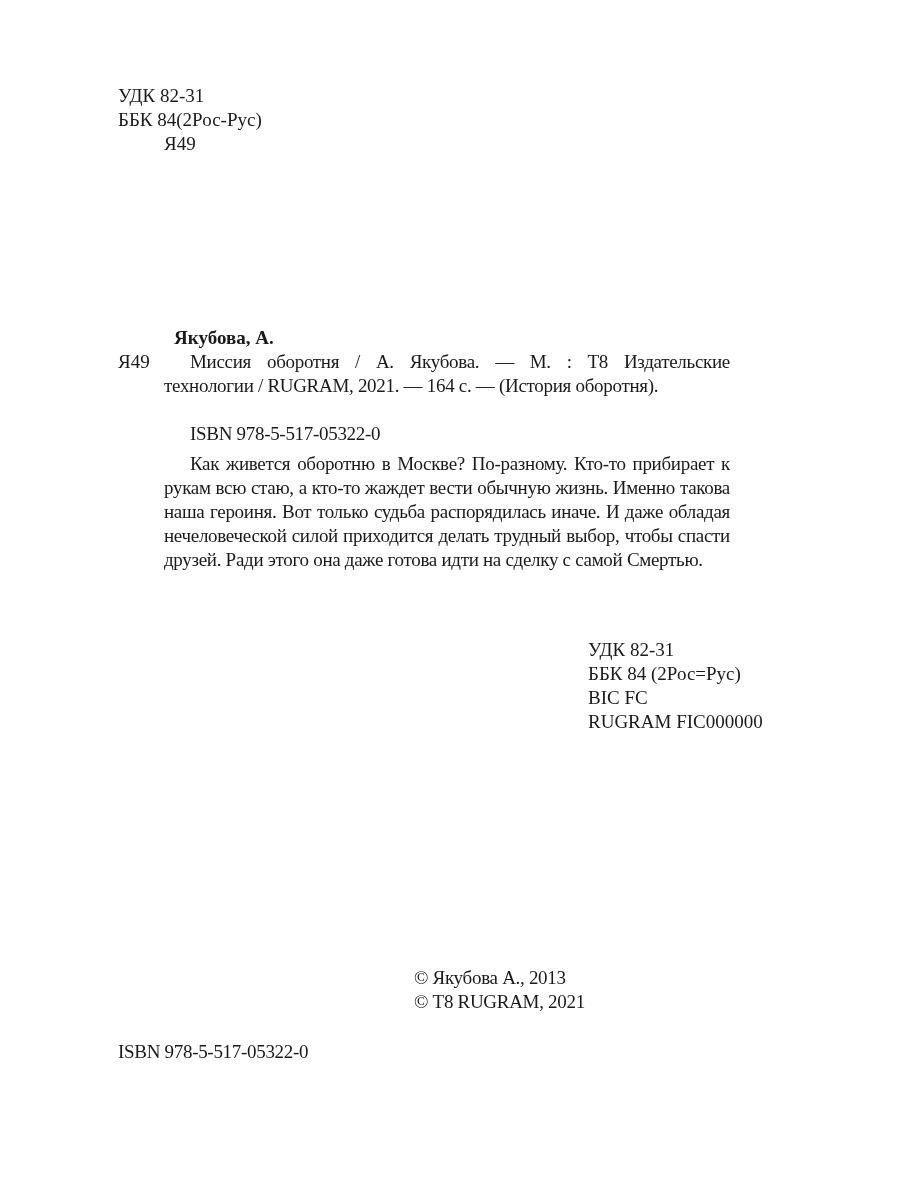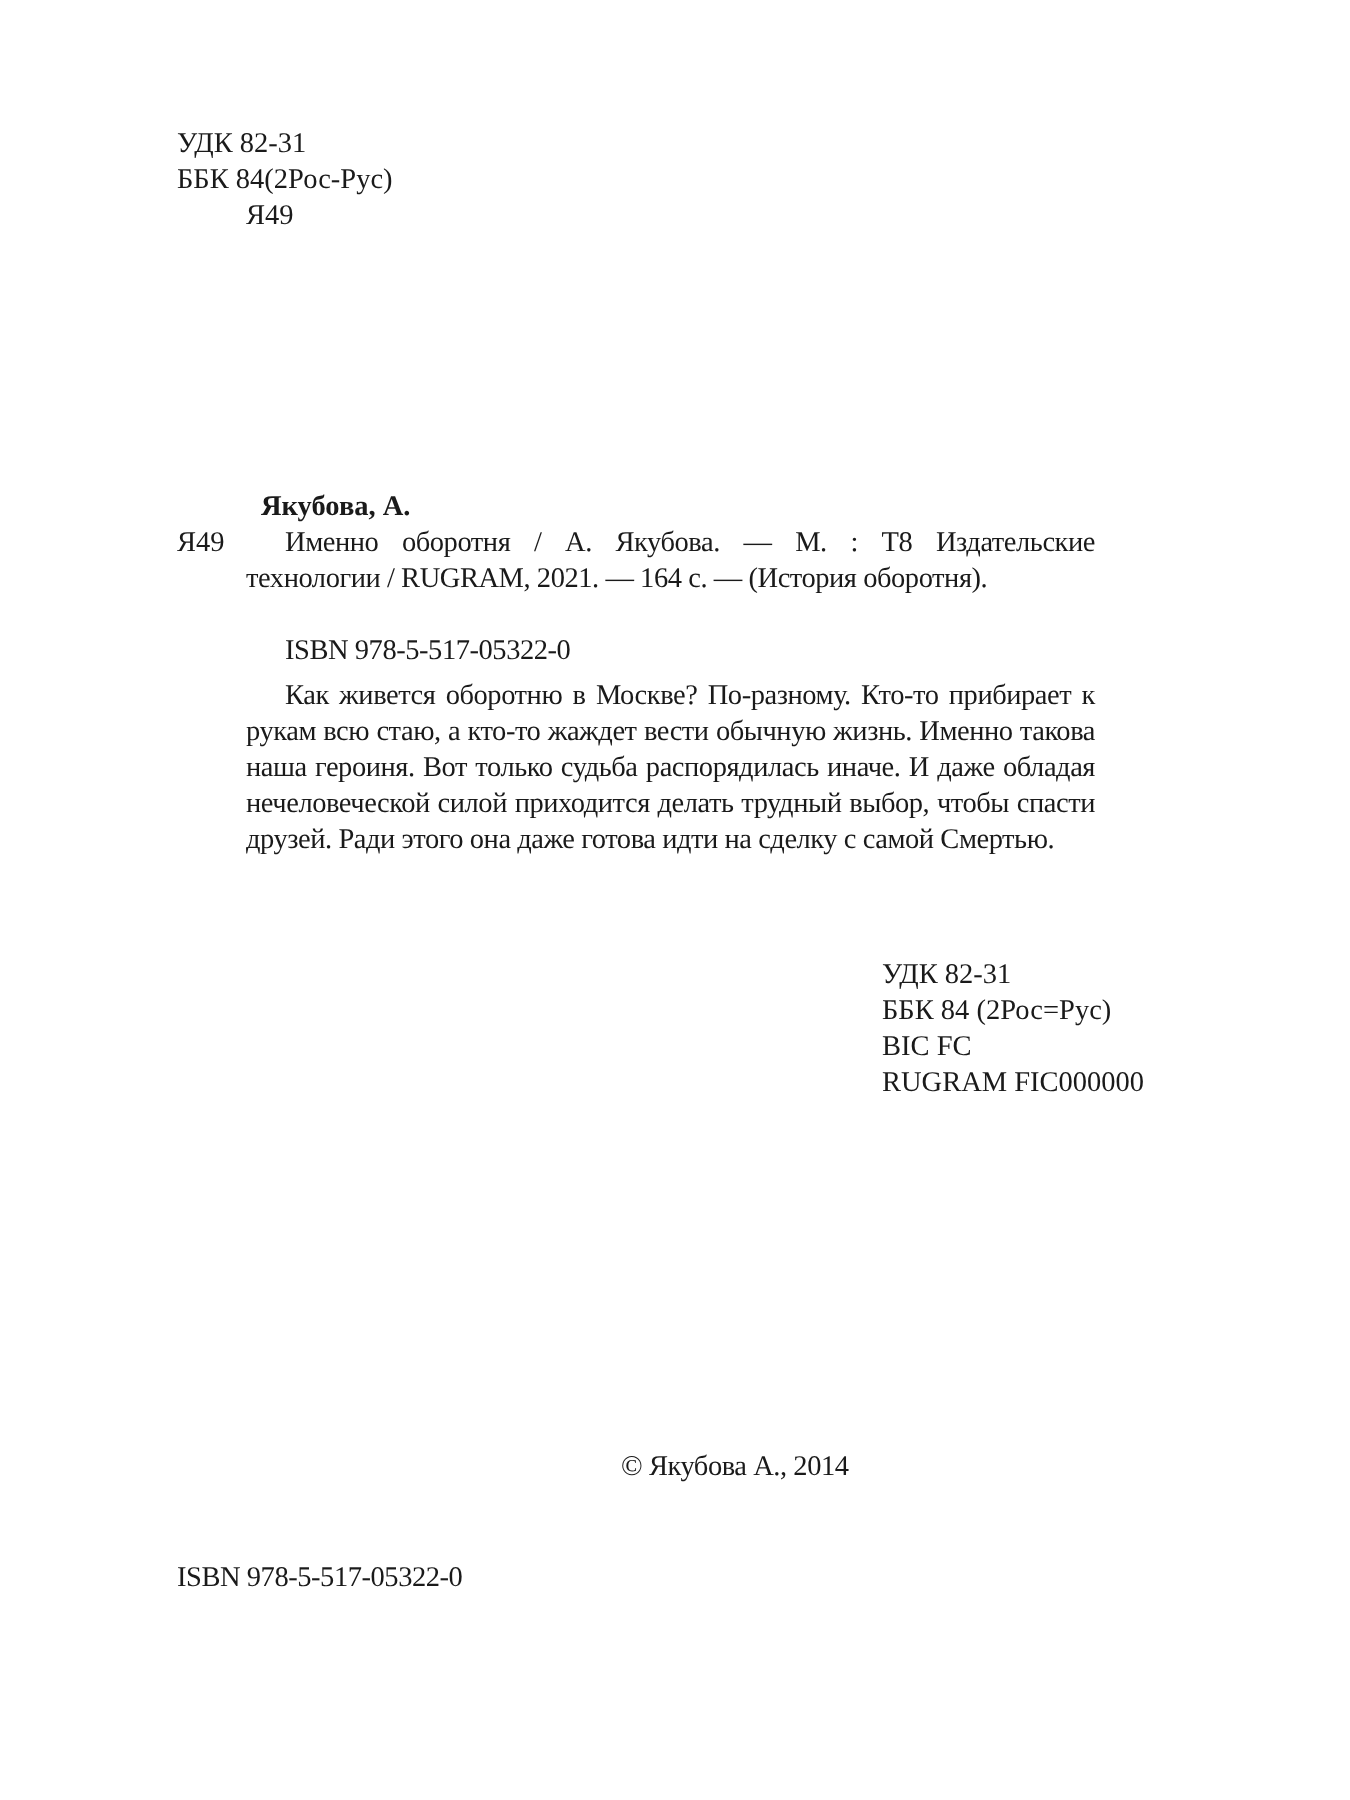--- a/index.html
+++ b/index.html
@@ -69,30 +69,31 @@
 </head>
 <body>
 
 <div class="abs top-udk">УДК 82-31</div>
 <div class="abs top-bbk">ББК 84(2Рос-Рус)</div>
 <div class="abs top-code">Я49</div>
 
 <div class="abs author">Якубова, А.</div>
 <div class="abs side-code">Я49</div>
 <div class="record narrow">
-  <span class="record-line1">Именно оборотня / А. Якубова. — М. : Т8 Издательские</span>
+  <span class="record-line1">Миссия оборотня / А. Якубова. — М. : Т8 Издательские</span>
   <span class="record-line2">технологии / RUGRAM, 2021. — 164 с. — (История оборотня).</span>
 </div>
 <div class="abs isbn-top narrow">ISBN 978-5-517-05322-0</div>
 
 <div class="annotation narrow">Как живется оборотню в Москве? По-разному. Кто-то прибирает к рукам всю стаю, а кто-то жаждет вести обычную жизнь. Именно такова наша героиня. Вот только судьба распорядилась иначе. И даже обладая нечеловеческой силой приходится делать трудный выбор, чтобы спасти друзей. Ради этого она даже готова идти на сделку с самой Смертью.</div>
 
 <div class="right-block">
   <div>УДК 82-31</div>
   <div>ББК 84 (2Рос=Рус)</div>
   <div>BIC FC</div>
   <div>RUGRAM FIC000000</div>
 </div>
 
 <div class="copyrights narrow">
-  <div>© Якубова А., 2014</div>
+  <div>© Якубова А., 2013</div>
+  <div>© Т8 RUGRAM, 2021</div>
 </div>
 <div class="abs isbn-bottom narrow">ISBN 978-5-517-05322-0</div>
 
 </body></html>

